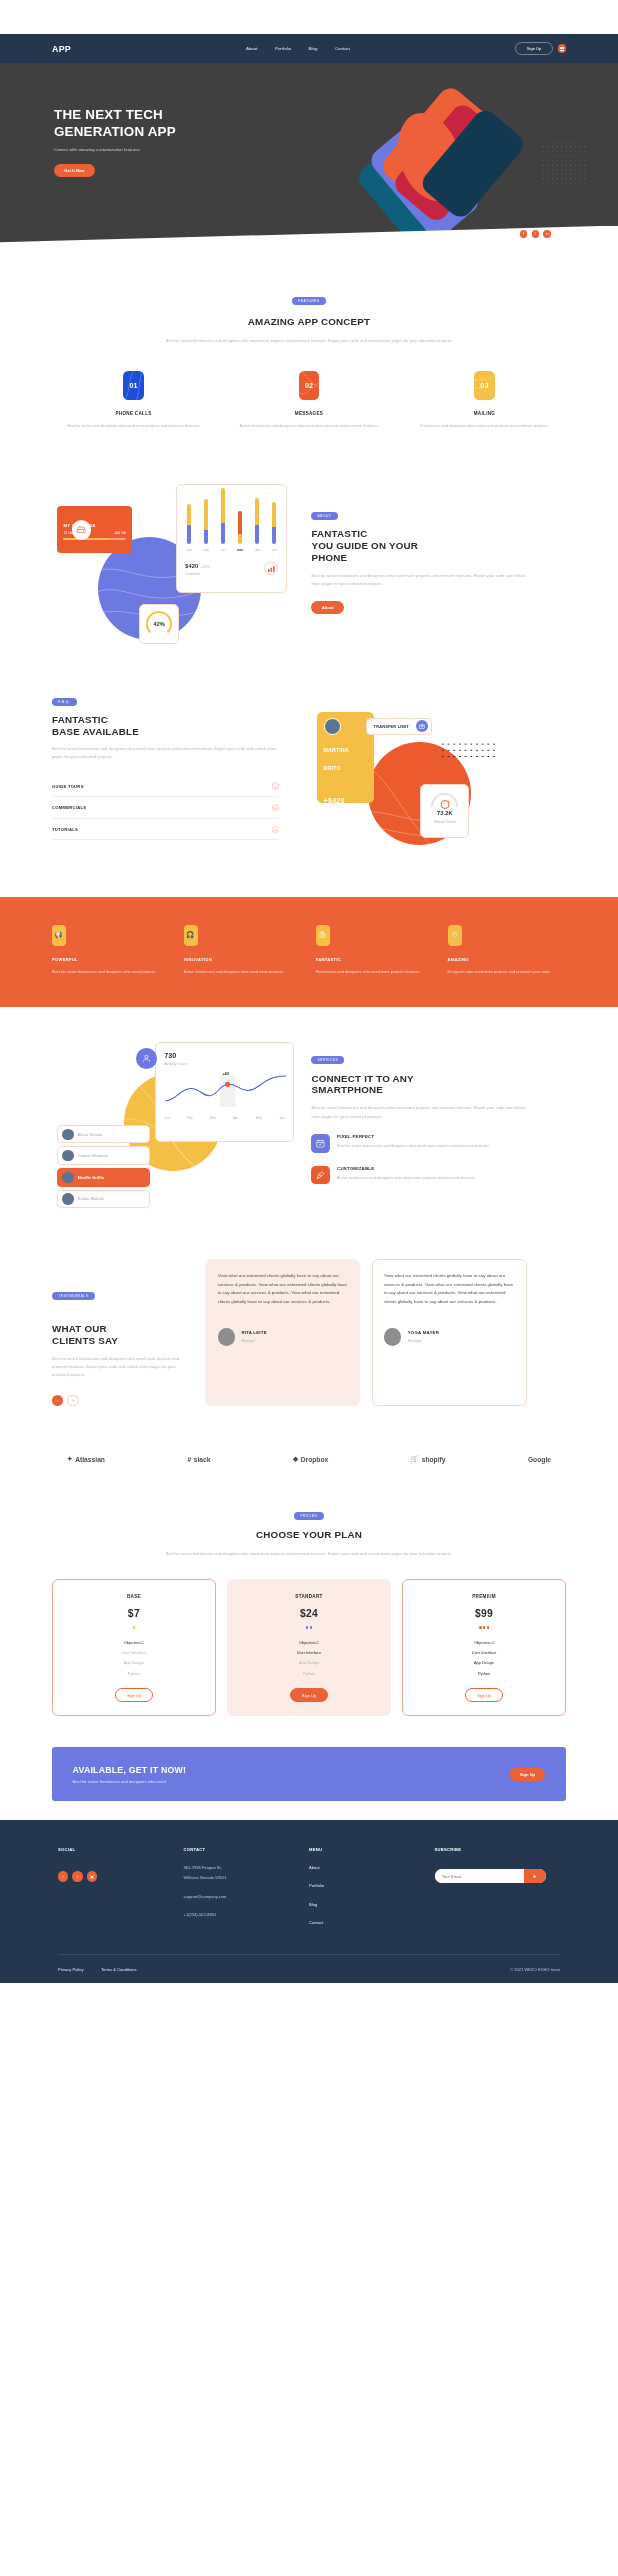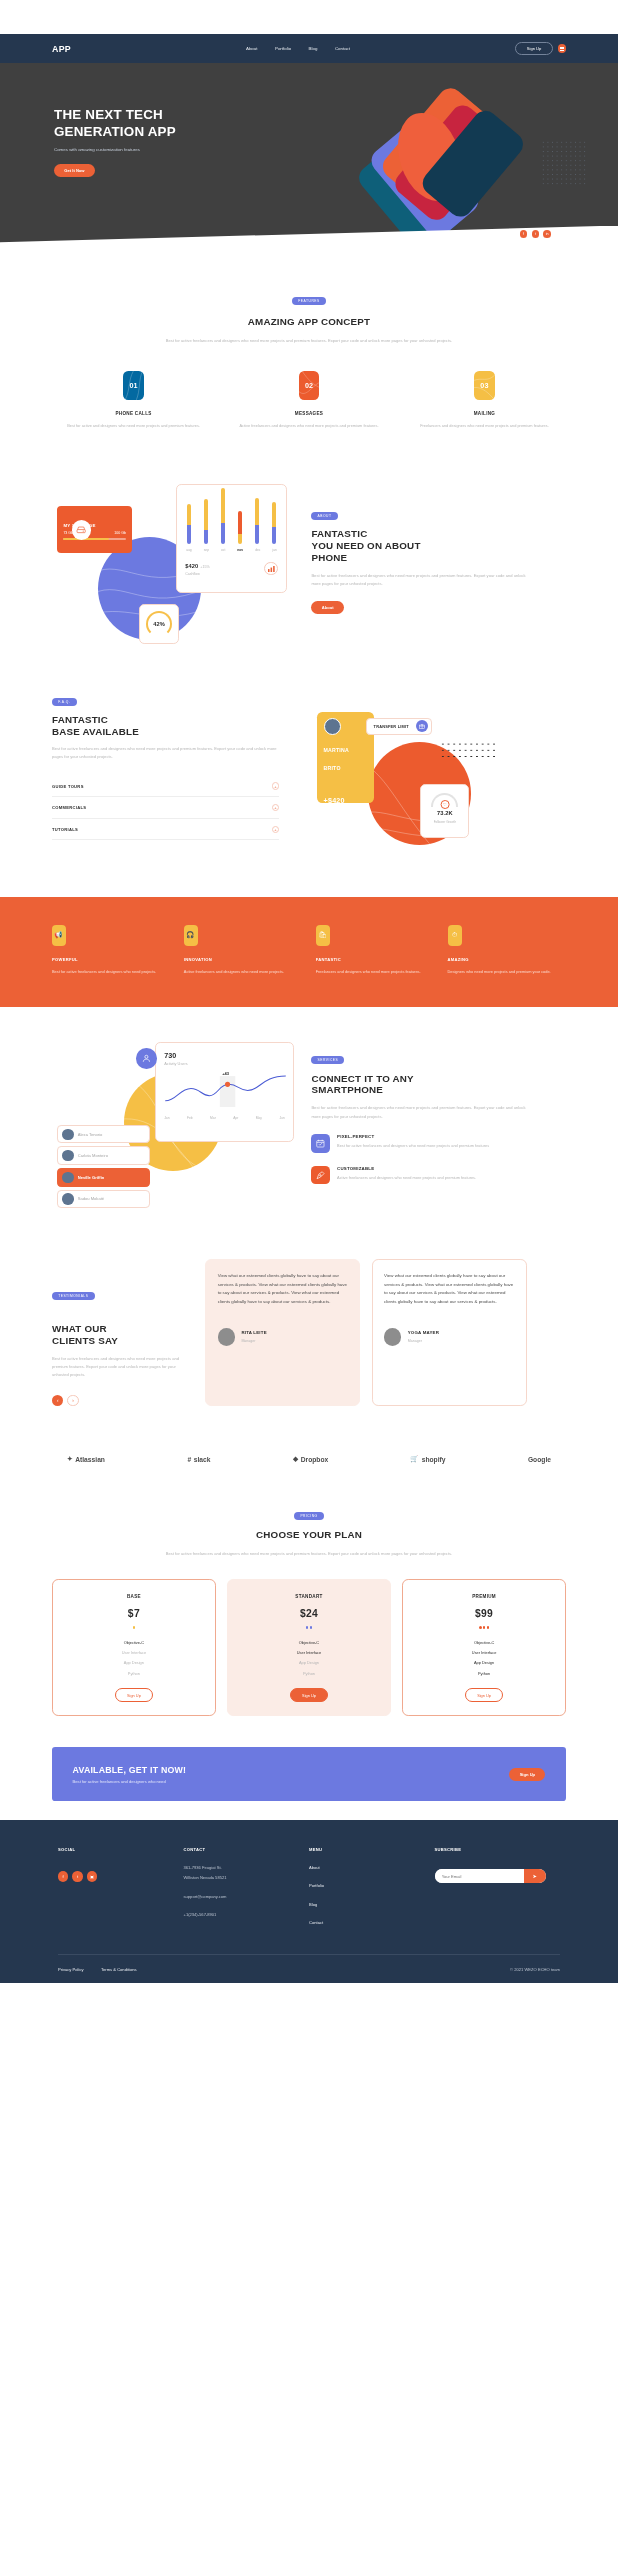--- a/index.html
+++ b/index.html
@@ -283,21 +283,21 @@
   </div>
   <div class="hero-diag"></div>
 </div>
 
 <div class="features center">
   <span class="pill">FEATURES</span>
   <h2 class="sec-title cond" style="margin-top:11.3px">AMAZING APP CONCEPT</h2>
   <p class="muted" style="max-width:330px;margin:9.3px auto 0">Best for active freelancers and designers who need more projects and premium features. Export your code and unlock more pages for your unhosted projects.</p>
   <div class="feat-row">
     <div class="feat">
-      <div class="numbox cond" style="background:#0369a1">
+      <div class="numbox cond" style="background:#1d4ed8">
         <svg width="20.6" height="29" viewBox="0 0 40 56">
             <path d="M4 56 C14 38 10 18 20 0" stroke="#fff" stroke-opacity=".45" fill="none"></path>
             <path d="M26 56 C34 36 30 16 38 0" stroke="#fff" stroke-opacity=".45" fill="none"></path>
           </svg>
         <span style="position:relative">01</span>
       </div>
       <h3 class="cond">PHONE CALLS</h3>
       <p>Best for active and designers who need more projects and premium features.</p>
     </div>
     <div class="feat">
@@ -402,21 +402,21 @@
       </div>
     </div>
     <div class="card pctcard">
       <div class="ring cond">42%</div>
     </div>
   </div>
   <div class="ev-text">
     <span class="pill">ABOUT</span>
     <h2 class="sec-title cond">
       <div>FANTASTIC</div>
-      <div>YOU NEED ON ABOUT</div>
+      <div>YOU GUIDE ON YOUR</div>
       <div>PHONE</div>
     </h2>
     <p class="muted">Best for active freelancers and designers who need more projects and premium features. Export your code and unlock more pages for your unhosted projects.</p>
     <button class="btn-orange">About</button>
   </div>
 </div>
 
 <div class="fantastic">
   <div class="faq-left">
     <span class="pill">F.A.Q.</span>

